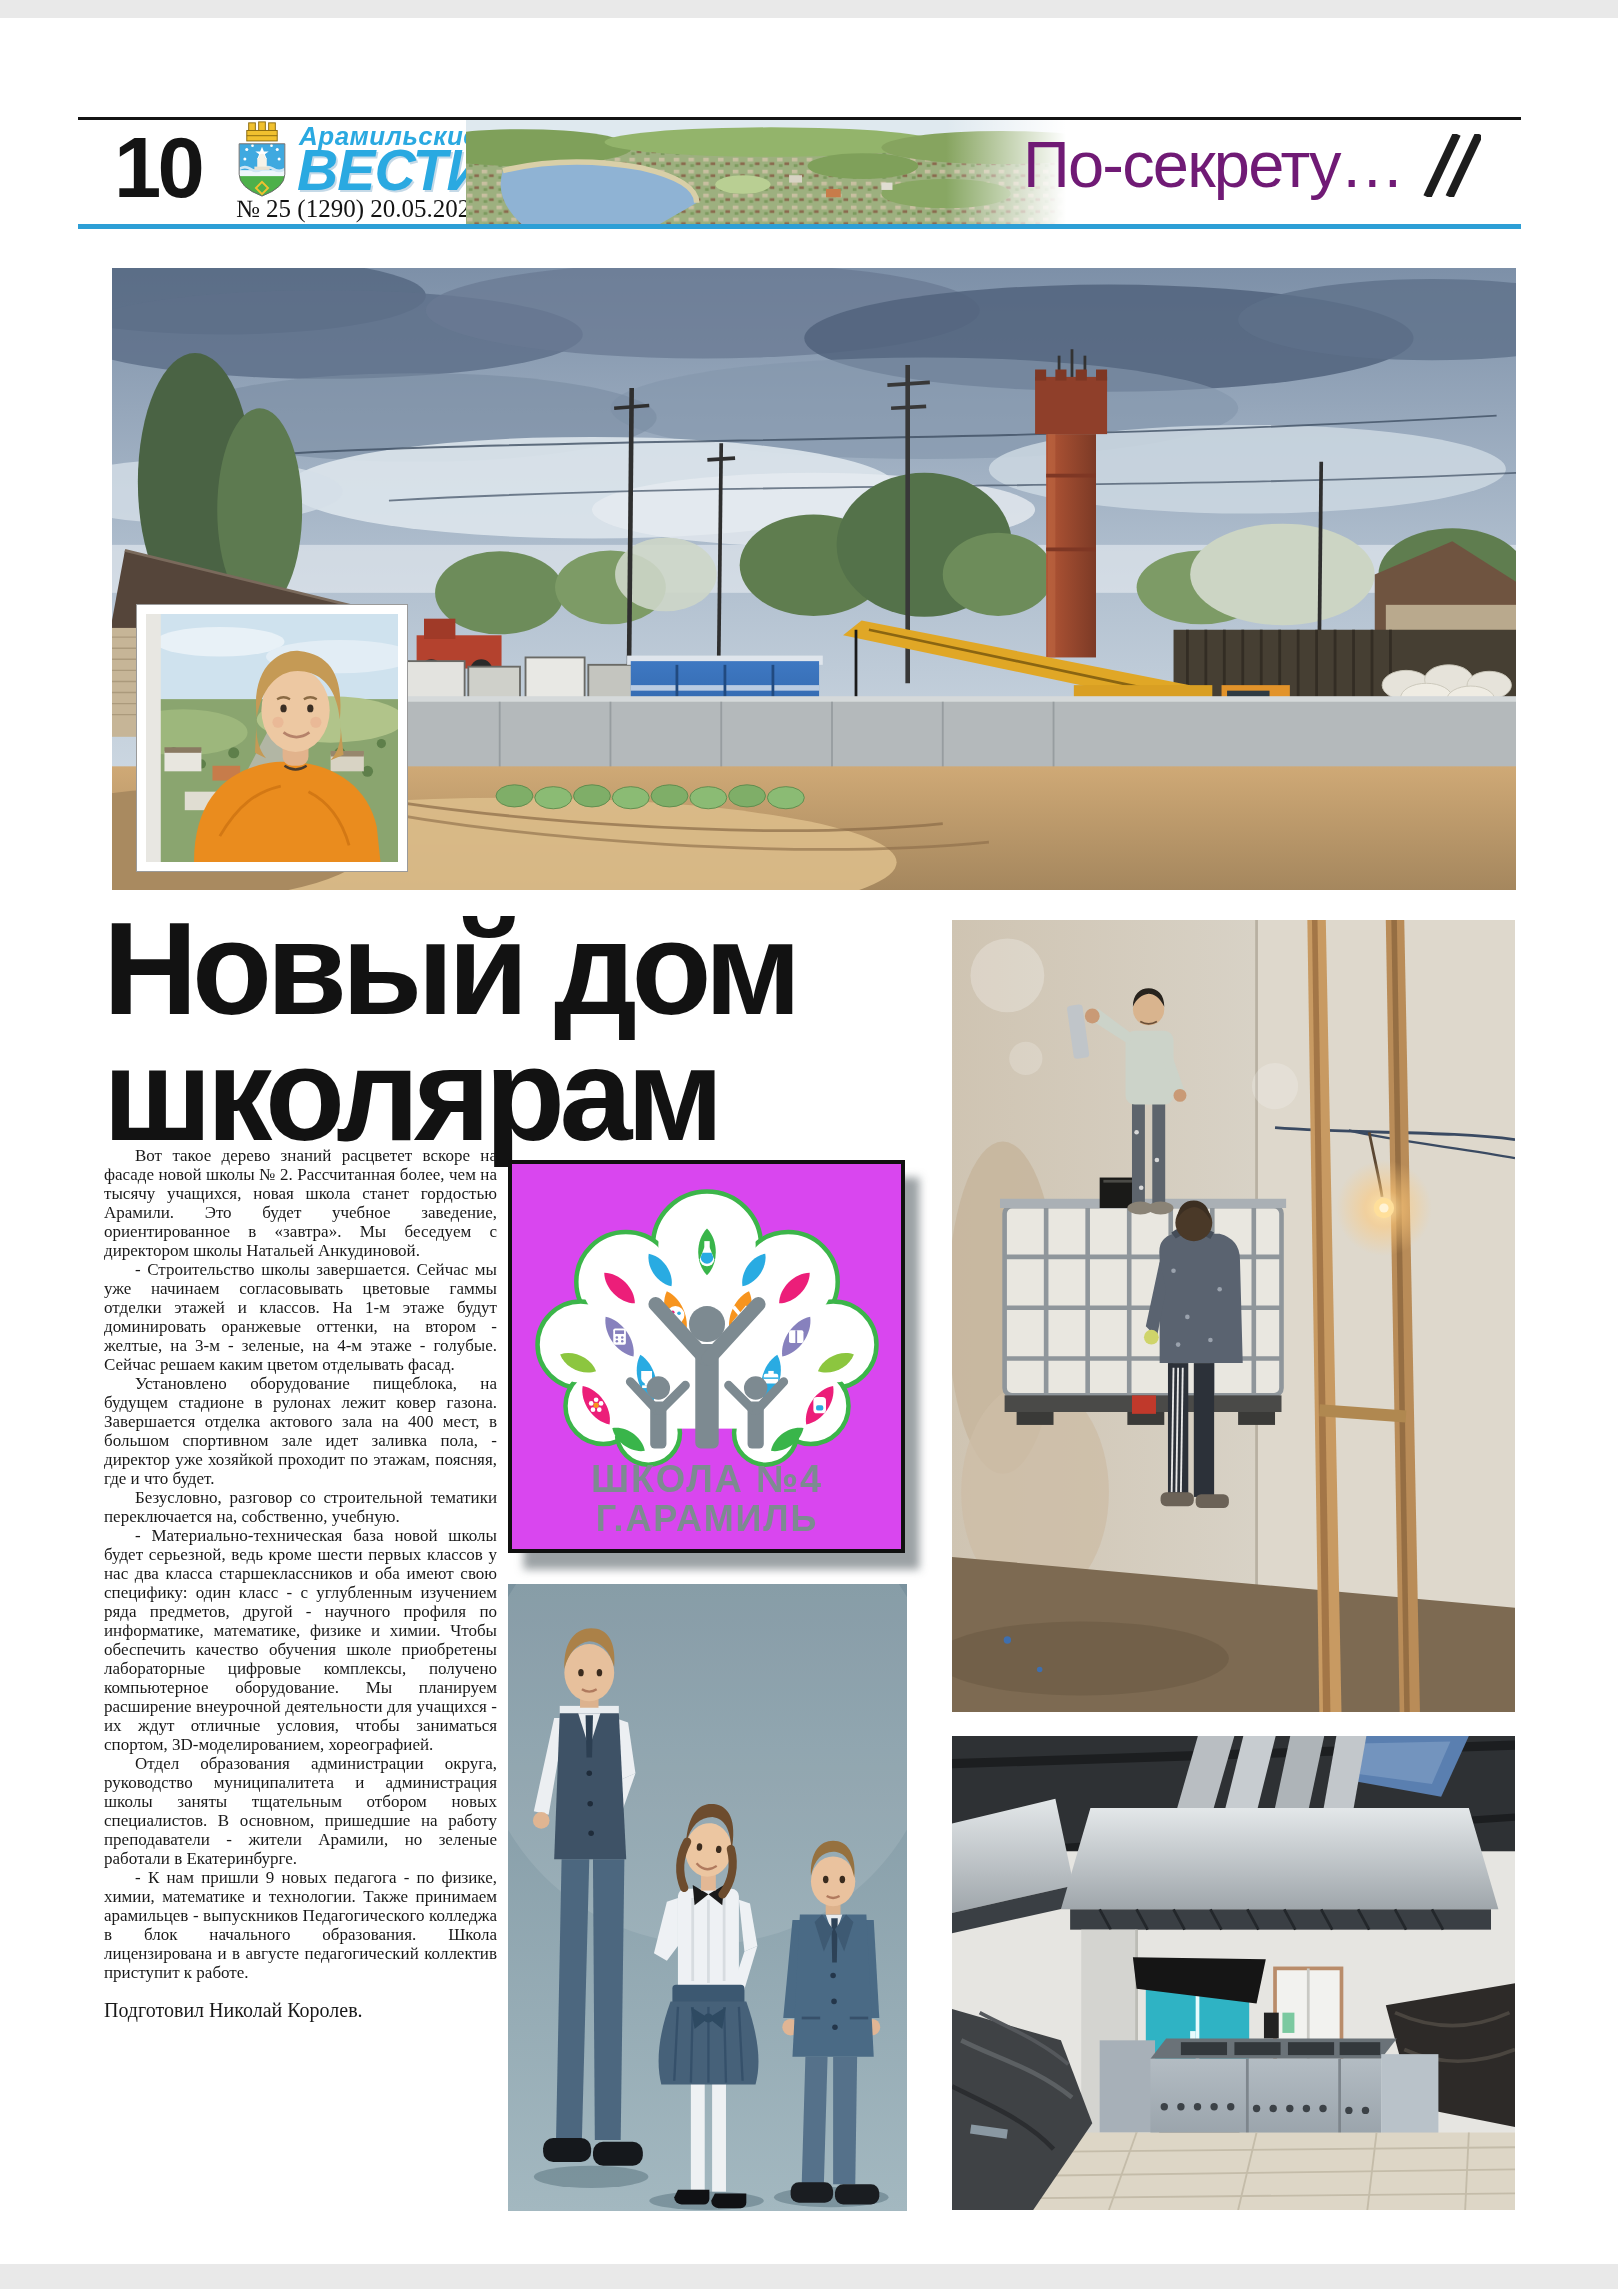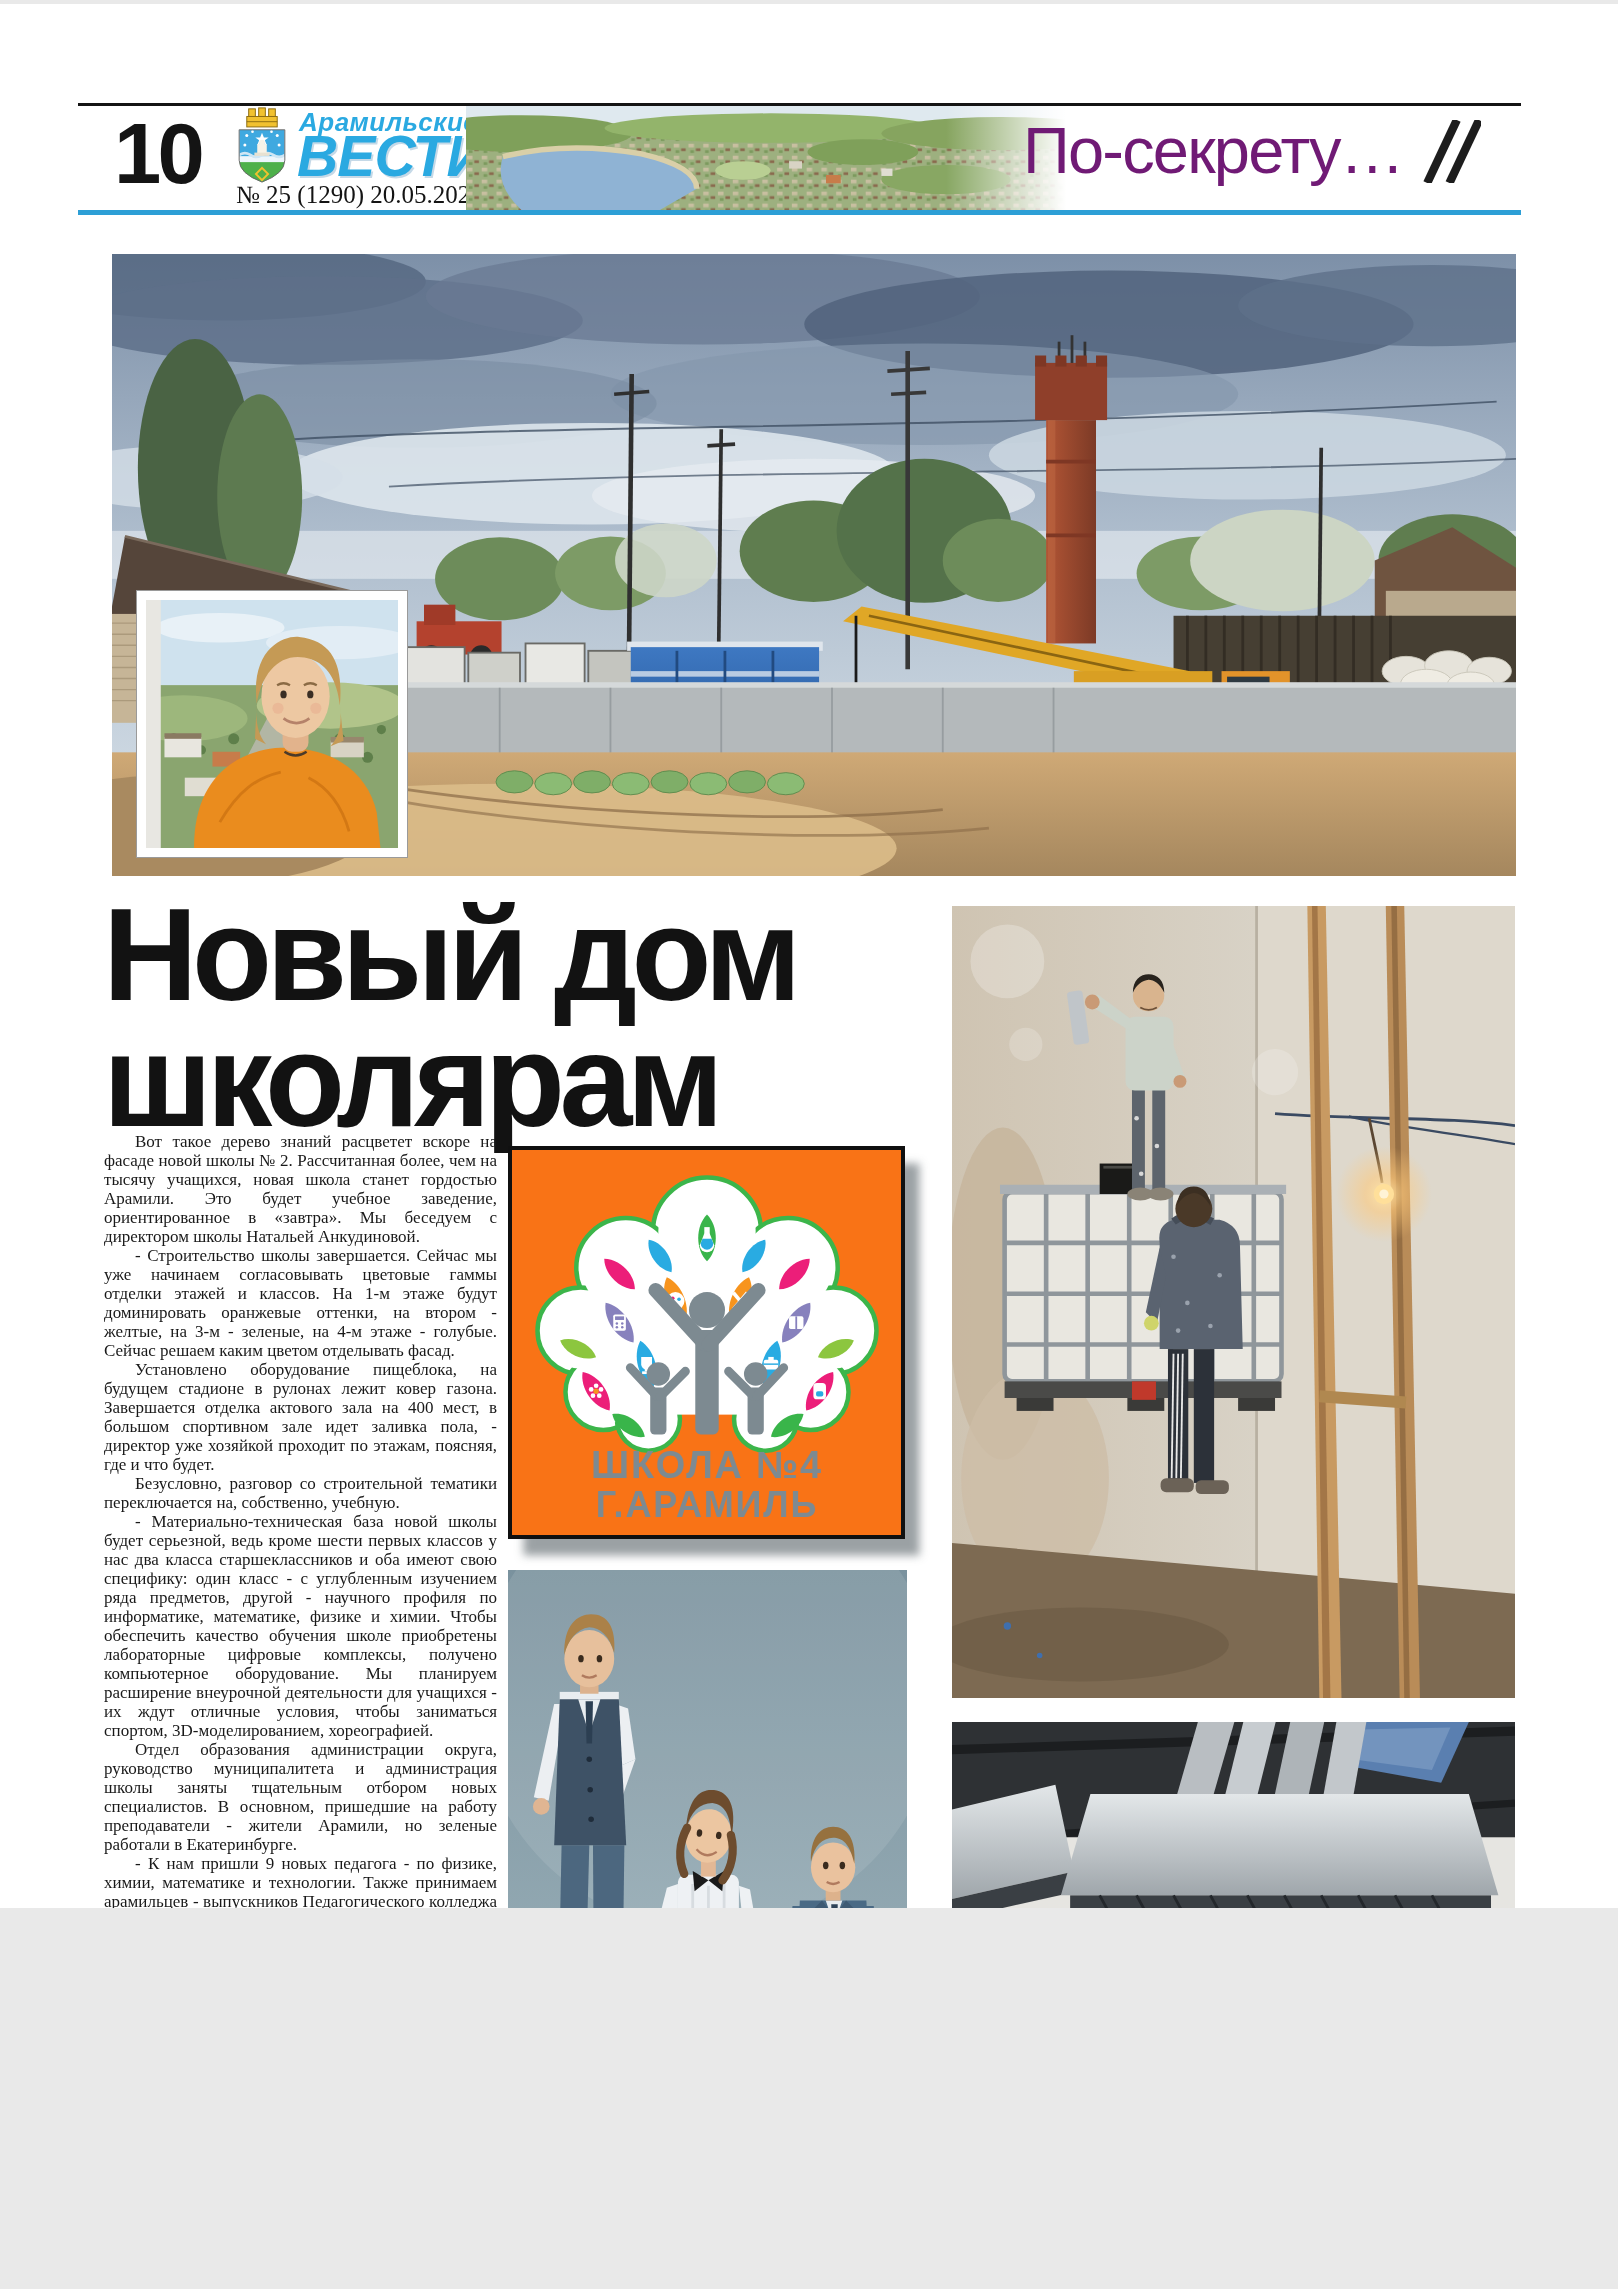--- a/index.html
+++ b/index.html
@@ -1,35 +1,35 @@
 <!DOCTYPE html>
 <html style="font-size:14.8px"><head>
 <meta charset="utf-8">
 <style>
   html,body{margin:0;padding:0;background:#e9e9e9;}
-  .page{position:relative;width:1619px;height:1904px;background:#ffffff;margin:4px auto;
+  .page{position:relative;width:1619px;height:2246px;background:#ffffff;margin:18px auto;
         font-family:"Liberation Sans",sans-serif;overflow:hidden;}
   .abs{position:absolute;}
   .rule-black{background:#141414;}
   .rule-blue{background:#2d9fd6;}
   .page-number{font-size:85px;font-weight:700;letter-spacing:-3.7px;color:#141414;line-height:1;}
   .masthead-top{font-size:26px;font-weight:700;color:#2aa9e1;letter-spacing:0.5px;font-style:italic;}
   .masthead-bottom{font-size:57px;font-weight:700;color:#2aa9e1;font-style:italic;letter-spacing:-0.9px;
         line-height:1;text-shadow:1.8px 1.8px 0 rgba(23,105,159,.25);}
   .issue-line{font-family:"Liberation Serif",serif;font-size:25px;color:#141414;white-space:nowrap;}
   .rubric{font-size:65px;font-weight:400;color:#701a75;letter-spacing:-1.8px;line-height:1;text-align:right;}
   .title{font-weight:700;font-size:131px;line-height:.965;letter-spacing:-5.5px;color:#121212;white-space:nowrap;}
   .body-col{font-family:"Liberation Serif",serif;font-size:17px;line-height:19px;color:#191919;
         text-align:justify;}
   .body-col p{margin:0;text-indent:31px;}
   .byline{margin-top:18.5px;font-size:20px;}
   .photo{overflow:hidden;background:#cfcfcf;}
   .photo svg{display:block;width:100%;height:100%;}
   .inset{border:9.2px solid #ffffff;outline:0.9px solid #9a9a9a;box-sizing:border-box;}
-  .logo-frame{border:4.6px solid #101010;background:#f97316;box-sizing:border-box;
+  .logo-frame{border:4.6px solid #101010;background:#d946ef;box-sizing:border-box;
         box-shadow:14.8px 16.6px 8.3px rgba(138,144,148,.85);display:flex;align-items:center;justify-content:center;}
   .fadeR{position:absolute;right:0;top:0;bottom:0;width:120px;
         background:linear-gradient(to right,rgba(255,255,255,0),#fff);}
 </style>
 </head>
 <body>
 
 <div class="page">
 
   <div class="abs rule-black" style="left:78px;top:99px;width:1443px;height:2.8px;"></div>

